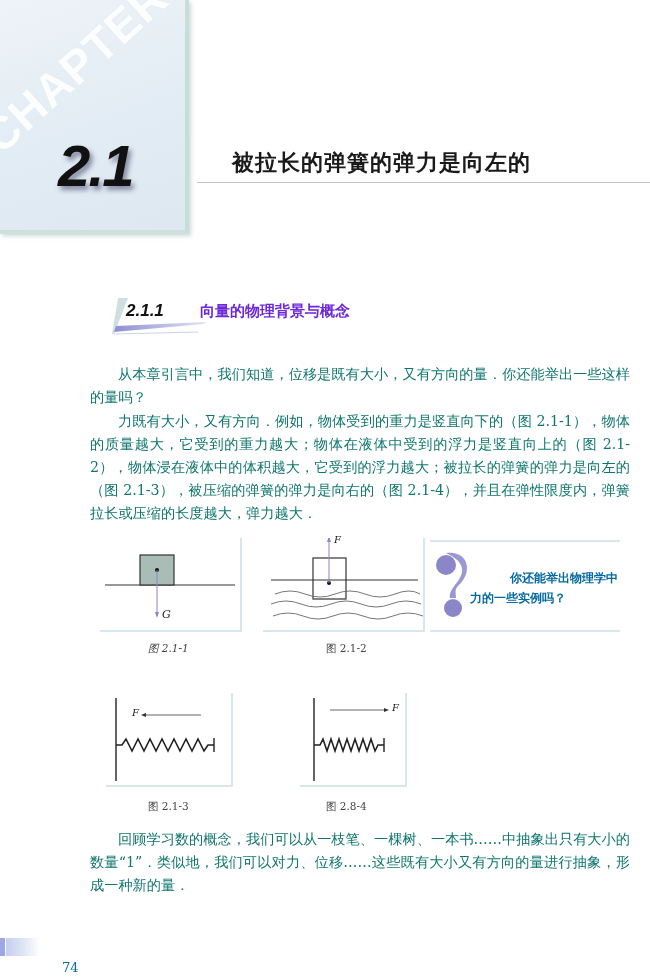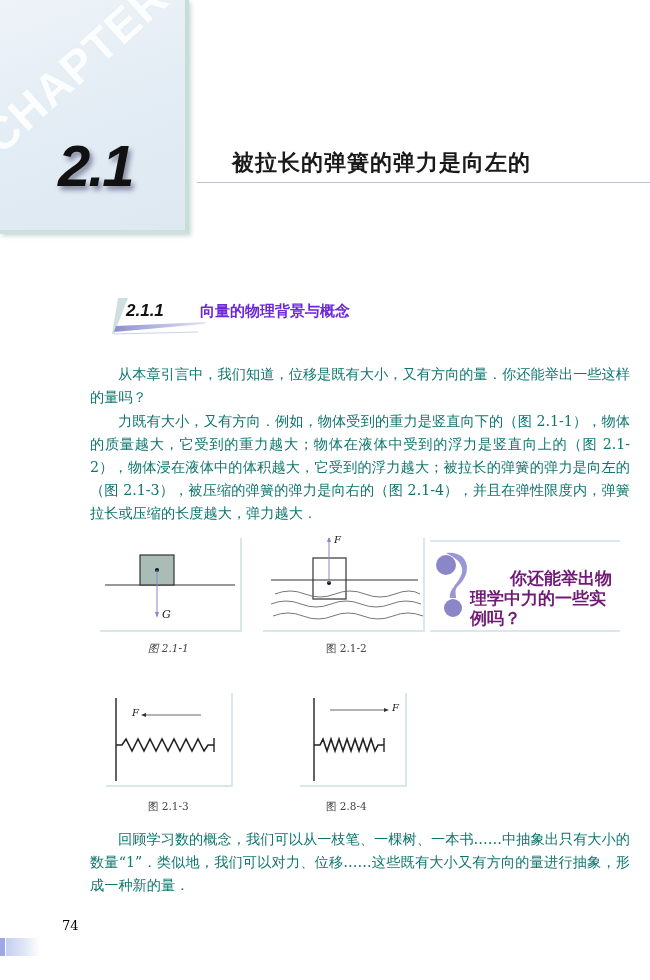--- a/index.html
+++ b/index.html
@@ -70,26 +70,26 @@
     position: absolute; font-size: 10.5px; color: #444;
     font-family: "DejaVu Serif", serif;
   }
   .question-box {
     position: absolute; left: 430px; top: 540px; width: 190px; height: 88px;
     border-top: 2px solid #dbe7ef; border-bottom: 2px solid #dbe7ef;
     background: #fff;
   }
   .q-text {
     position: absolute; left: 470px; top: 568px; width: 150px;
-    font-size: 17px; line-height: 20px; color: #701a75; font-weight: bold;
+    font-size: 12px; line-height: 20px; color: #0369a1; font-weight: bold;
     text-indent: 40px;
   }
   .page-number {
-    position: absolute; left: 62px; top: 918px;
-    font-size: 13px; color: #000000;
+    position: absolute; left: 62px; top: 960px;
+    font-size: 13px; color: #0369a1;
   }
   .page-tab {
     position: absolute; left: 0; top: 938px; width: 40px; height: 18px;
     background: linear-gradient(90deg, #9ca8e4 0%, #9ca8e4 12%, #fff 12%, #fff 14%, #c5cdf0 14%, #dfe6f6 60%, rgba(255,255,255,0) 100%);
   }
 </style>
 </head>
 <body>
 
 <div class="chapter-block">

